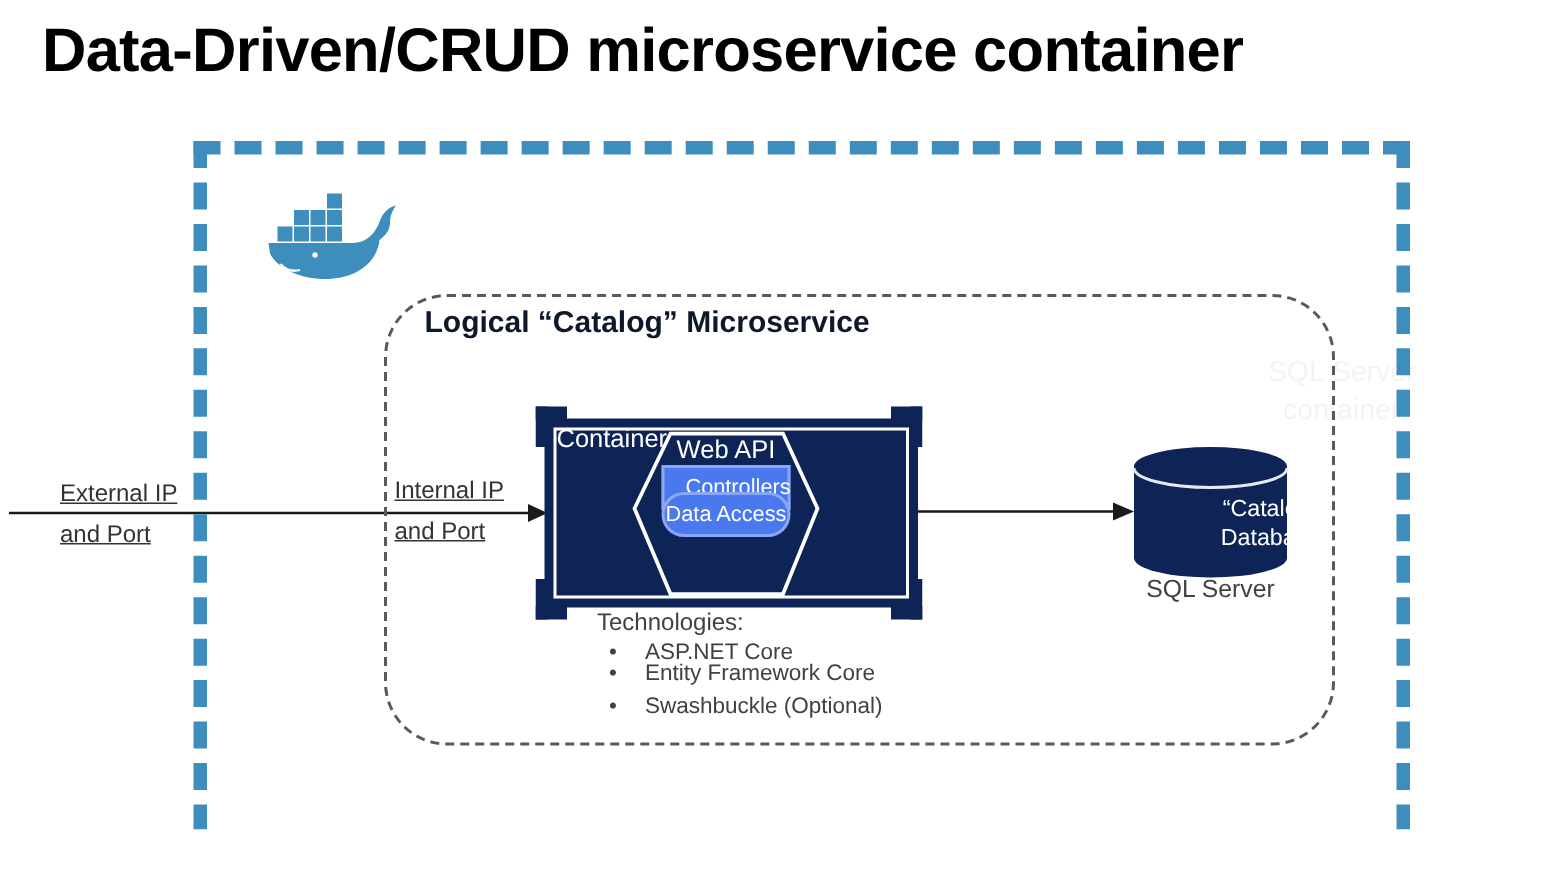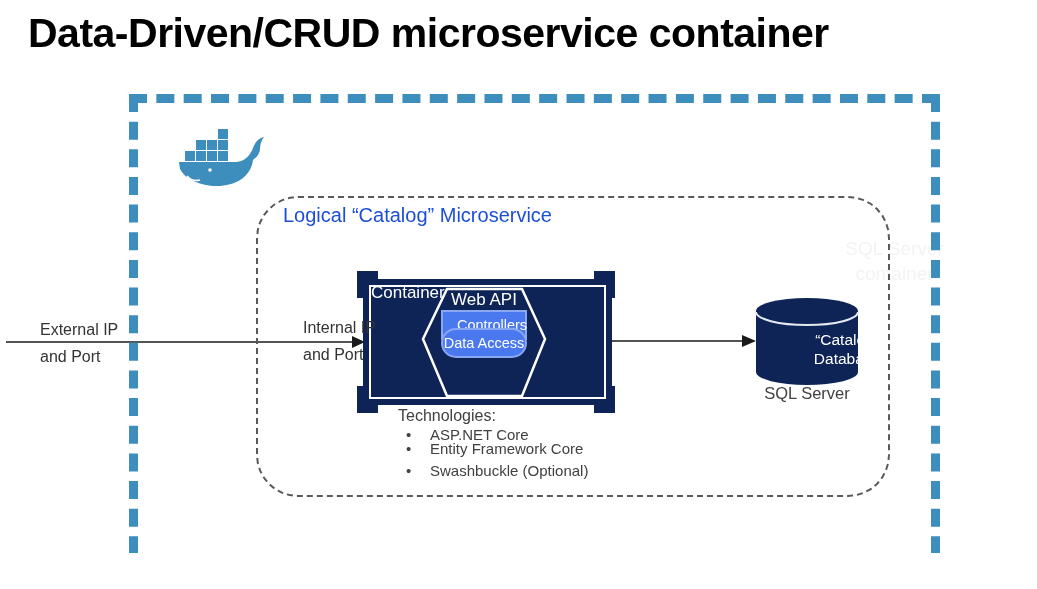--- a/index.html
+++ b/index.html
@@ -16,21 +16,21 @@
   #docker-host-box{
     left:129px;top:94px;width:811px;height:488px;box-sizing:border-box;
     border:9px dashed var(--docker-blue);
   }
   #docker-host-label{left:155px;top:103px;font-size:21px;font-weight:bold;color:var(--gray-text);}
   
   #microservice-box{
     left:256px;top:196px;width:634px;height:301px;box-sizing:border-box;
     border:2px dashed var(--dash-gray);border-radius:42px;
   }
-  #microservice-label{left:283px;top:204px;font-size:20px;font-weight:normal;color:#1d4ed8;}
+  #microservice-label{left:283px;top:204px;font-size:20px;font-weight:bold;color:#0f172a;}
   #ghost-label{
     left:832px;top:236px;width:125px;text-align:center;
     font-size:19px;line-height:25px;color:var(--ghost-text);
   }
   #catalog-api-label{left:405px;top:246px;width:165px;text-align:center;font-size:18px;color:#333;}
   #container-frame{left:357px;top:266px;}
   #container-label{left:371px;top:283px;font-size:17px;color:#fff;}
   #webapi-label{left:423px;top:290px;width:122px;text-align:center;font-size:17px;color:#fff;}
   .layer{
     left:441px;width:86px;height:30px;box-sizing:border-box;
@@ -41,23 +41,23 @@
   #layer-controllers{top:310px;padding-left:16px;}
   #layer-dataaccess{top:328px;border-radius:15px;}
   #tech-heading{left:398px;top:407px;font-size:16px;color:var(--gray-text);}
   .tech-item{left:406px;font-size:15px;color:var(--gray-text);white-space:nowrap;}
   .tech-item .bullet{display:inline-block;width:24px;}
   #tech-0{top:426px;} #tech-1{top:440px;} #tech-2{top:462px;}
   #db-icon{left:752px;top:296px;}
   .db-text{left:757px;width:100px;text-align:center;color:#fff;font-size:15.5px;white-space:nowrap;padding-left:40px;}
   #db-line1{top:331px;} #db-line2{top:350px;}
   #sql-server-label{left:757px;top:384px;width:100px;text-align:center;font-size:16.5px;color:var(--gray-text);}
-  .conn-label{font-size:16px;color:#333;line-height:27px;}
+  .conn-label{font-size:16px;color:#333;line-height:27px;text-decoration:underline;}
   #external-label{left:40px;top:316px;}
-  #internal-label{left:263px;top:314px;margin-left:40px;}
+  #internal-label{left:263px;top:314px;}
   .conn-label span{display:block;}
 </style>
 </head>
 <body>
 
 <div id="canvas">
 
   <div class="abs" id="page-title">Data-Driven/CRUD microservice container</div>
 
   <div class="abs" id="ghost-label">

